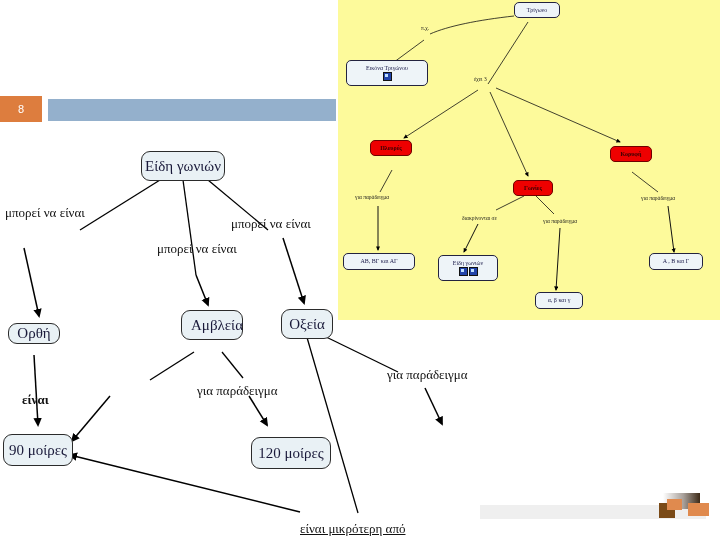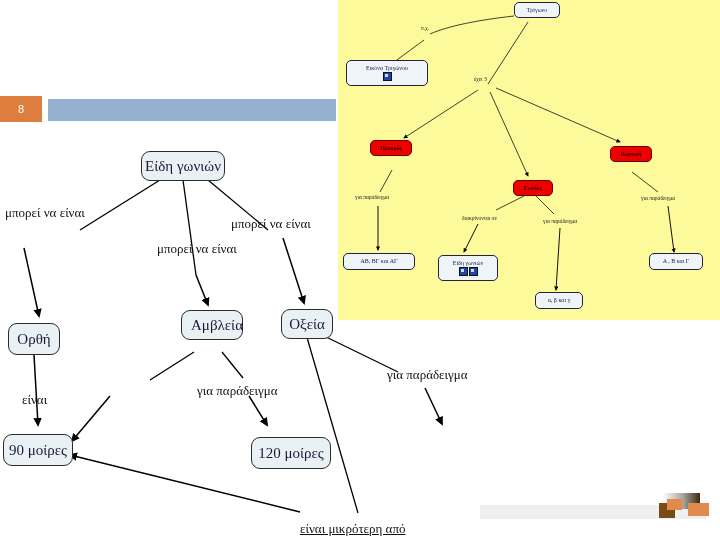--- a/index.html
+++ b/index.html
@@ -181,21 +181,21 @@
     <path d="M425,388 L442,424" stroke="#000" stroke-width="1.5" fill="none" marker-end="url(#ah)"></path>
 
     <path d="M306,334 L358,513" stroke="#000" stroke-width="1.3" fill="none"></path>
     <path d="M300,512 L70,455" stroke="#000" stroke-width="1.5" fill="none" marker-end="url(#ah)"></path>
   </svg>
 
   <div class="node big" style="left:141px; top:151px; width:84px; height:30px;">
     <span>Είδη γωνιών</span>
   </div>
 
-  <div class="node big" style="left:8px; top:323px; width:52px; height:32px;text-align:center;">
+  <div class="node big" style="left:8px; top:323px; width:52px; height:21px;text-align:center;">
     <span>Ορθή</span>
   </div>
 
   <div class="node big" style="left:181px; top:310px; width:62px; height:30px;padding-left:20px;">
     <span>Αμβλεία</span>
   </div>
 
   <div class="node big" style="left:281px; top:309px; width:52px; height:30px;">
     <span>Οξεία</span>
   </div>
@@ -205,21 +205,21 @@
   </div>
 
   <div class="node deg" style="left:229px; top:437px; width:80px; height:32px;margin-left:22px;">
     <span>120 μοίρες</span>
   </div>
 
 
   <div class="elabel" style="left:5px; top:205px;"><span>μπορεί να είναι</span></div>
   <div class="elabel" style="left:157px; top:241px;"><span>μπορεί να είναι</span></div>
   <div class="elabel" style="left:231px; top:216px;"><span>μπορεί να είναι</span></div>
-  <div class="elabel" style="left:22px; top:392px;"><span>είναι</span></div>
+  <div class="elabel" style="left:22px; top:392px;font-weight:bold;"><span>είναι</span></div>
   <div class="elabel" style="left:197px; top:383px;"><span>για παράδειγμα</span></div>
   <div class="elabel" style="left:387px; top:367px;"><span>για παράδειγμα</span></div>
   <div class="elabel" style="left:300px; top:521px;text-decoration:underline;"><span>είναι μικρότερη από</span></div>
 
   <div class="yellow-panel">
 
     <svg class="wires" viewBox="0 0 382 320" preserveAspectRatio="none">
 
       <path d="M176,16 C140,20 110,26 92,34" stroke="#111" stroke-width="0.8" fill="none"></path>
       <path d="M86,40 L48,68" stroke="#111" stroke-width="0.8" fill="none" marker-end="url(#ahs)"></path>

